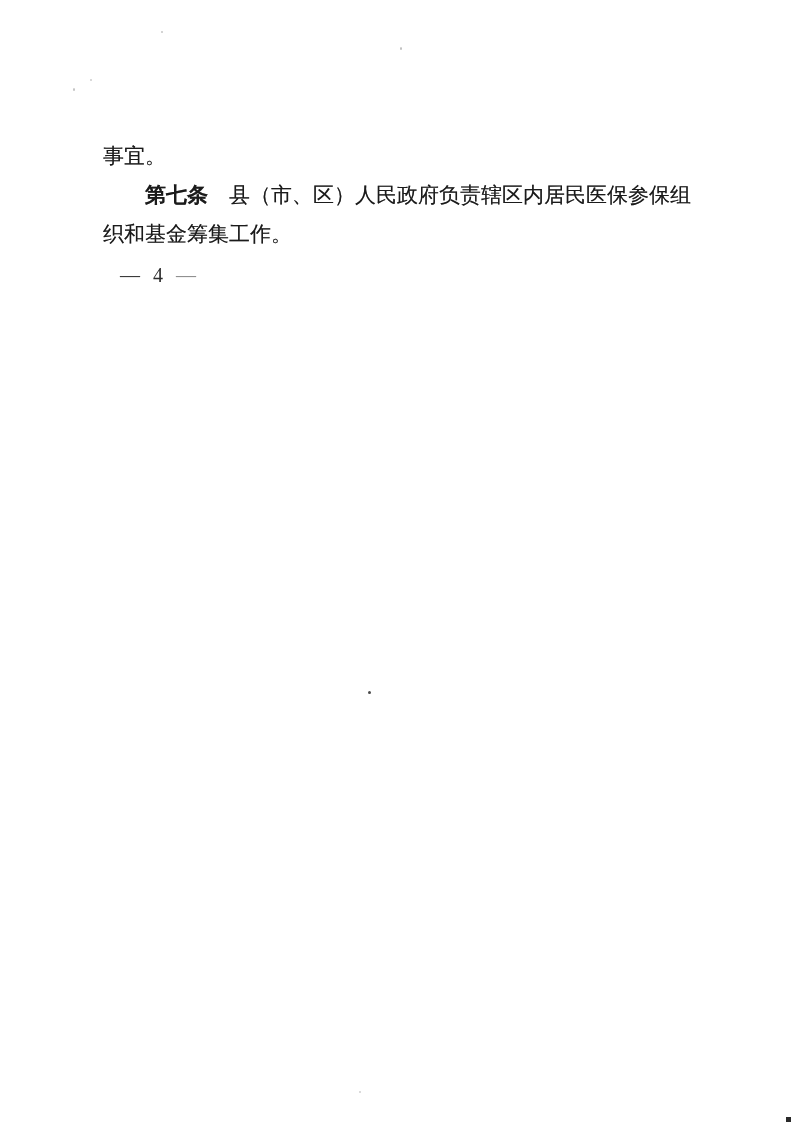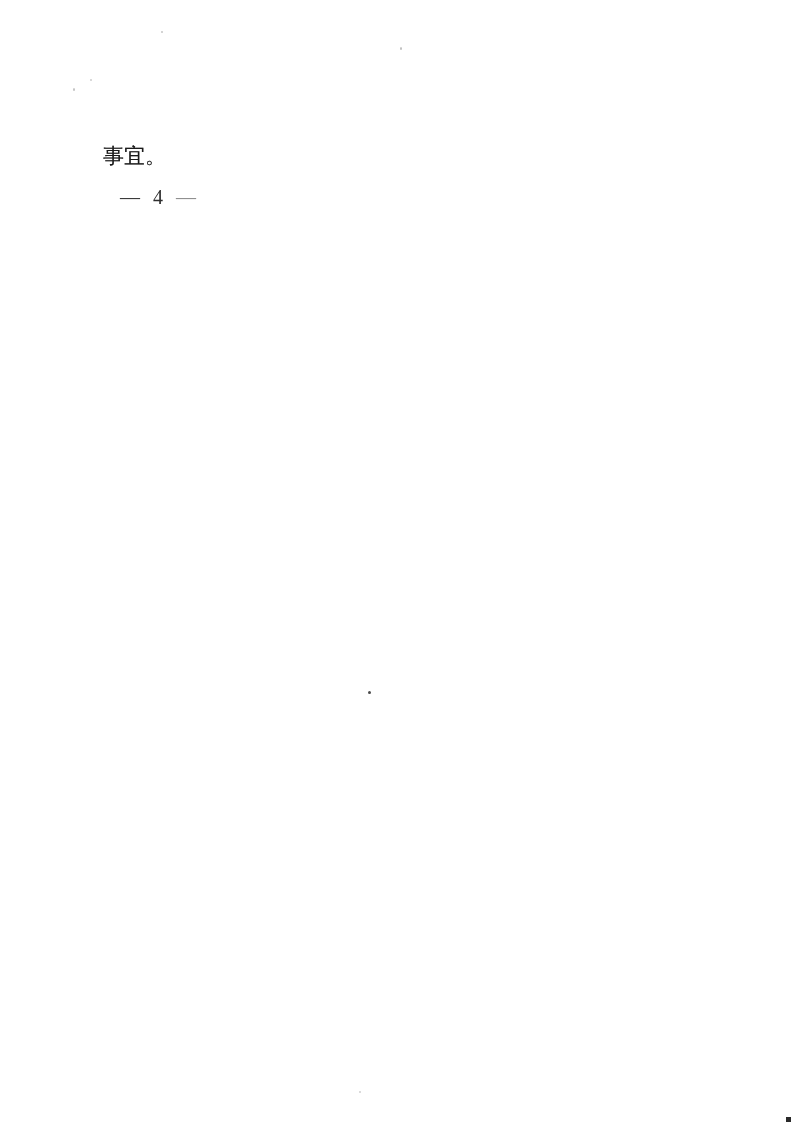--- a/index.html
+++ b/index.html
@@ -69,20 +69,22 @@
 
 <div class="page">
 
   <p class="para continuation">事宜。</p>
 
 
 
 
 
 
+  <p class="para"><b class="article-lead">第七条</b><span>　县（市、区）人民政府负责辖区内居民医保参保组
+织和基金筹集工作。</span></p>
 
   <div class="footer">
     <span class="dash-left">—</span>
     <span>4</span>
     <span class="dash-right">—</span>
   </div>
 
   <div class="speck speck-1"></div>
   <div class="speck speck-2"></div>
   <div class="speck speck-3"></div>

